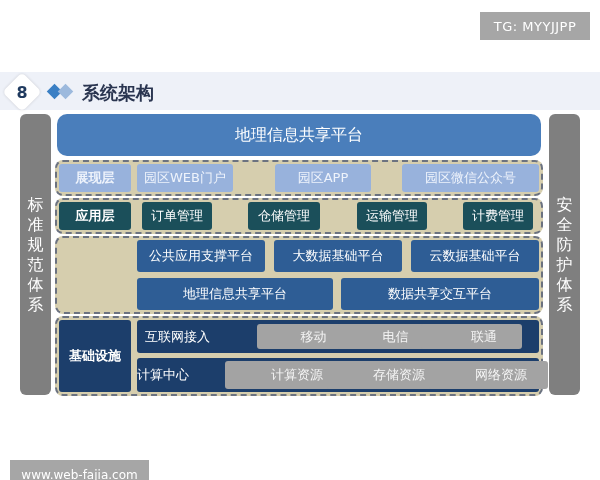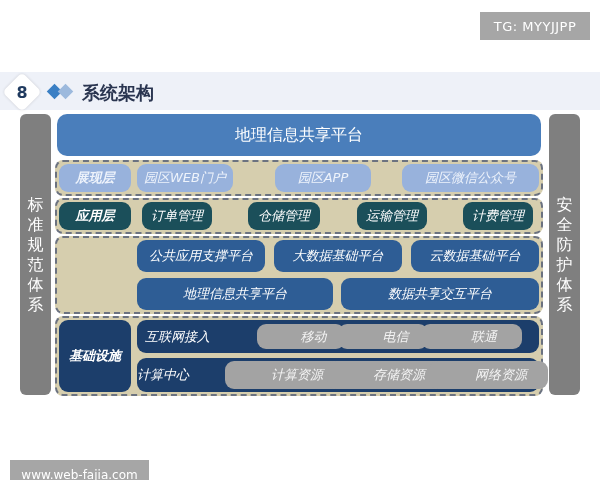--- a/index.html
+++ b/index.html
@@ -17,21 +17,21 @@
          font-weight:bold; font-size:16px; color:#1f3a5f; }
   .dia1 { left:49px; top:86px; width:11px; height:11px; background:#3a7fc4; transform:rotate(45deg); }
   .dia2 { left:60px; top:86px; width:11px; height:11px; background:#9cb9dd; transform:rotate(45deg); }
   .ttl { left:82px; top:80px; height:26px; font-size:18px; font-weight:bold; color:#2a3550; display:flex; align-items:center; }
 
   .side { top:114px; width:31px; height:281px; background:#7f7f7f; border-radius:6px; color:#fff;
           font-size:16px; display:flex; flex-direction:column; align-items:center; justify-content:center; line-height:20px; }
   .top { left:57px; top:114px; width:484px; height:42px; background:#4a7ebb; border-radius:10px; color:#fff;
          font-size:16px; display:flex; align-items:center; justify-content:center; }
   .layer { left:55px; width:488px; background:#d6ceae; border:2px dashed #6b7280; border-radius:8px; }
-  .box { position:absolute; border-radius:9px; display:flex; align-items:center; justify-content:center; font-size:13px; color:#fff;font-style:italic; }
+  .box { position:absolute; border-radius:3px; display:flex; align-items:center; justify-content:center; font-size:13px; color:#fff; }
   .lbl { font-weight:bold; }
   .lt { background:#98b2dc; color:#eef3fb; }
   .teal { background:#1b4f5a; }
   .mid { background:#2e5d95; }
   .dark { background:#1c3e6b; }
   .gray { background:#a3a3a3; color:#f4f4f4;padding-left:25px; }
 </style>
 </head>
 <body>
 

